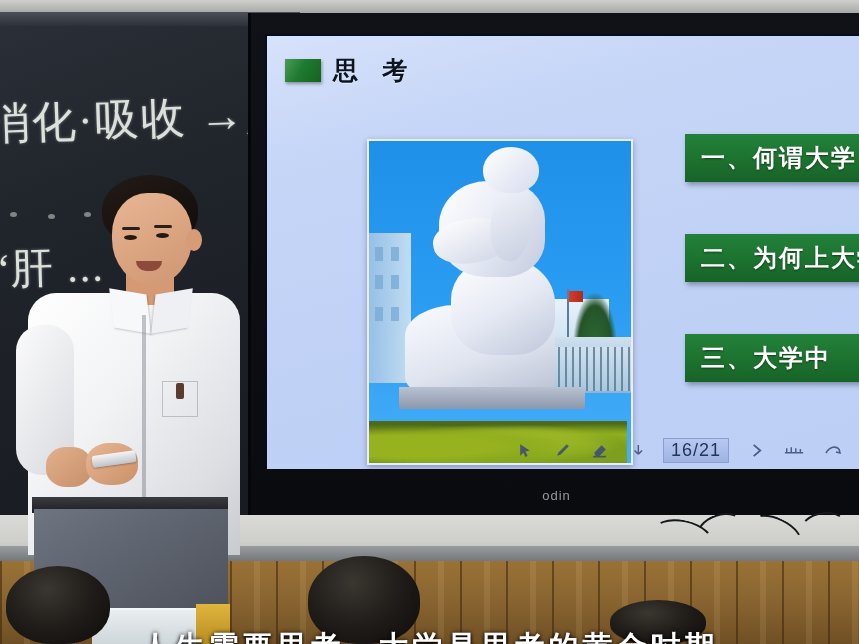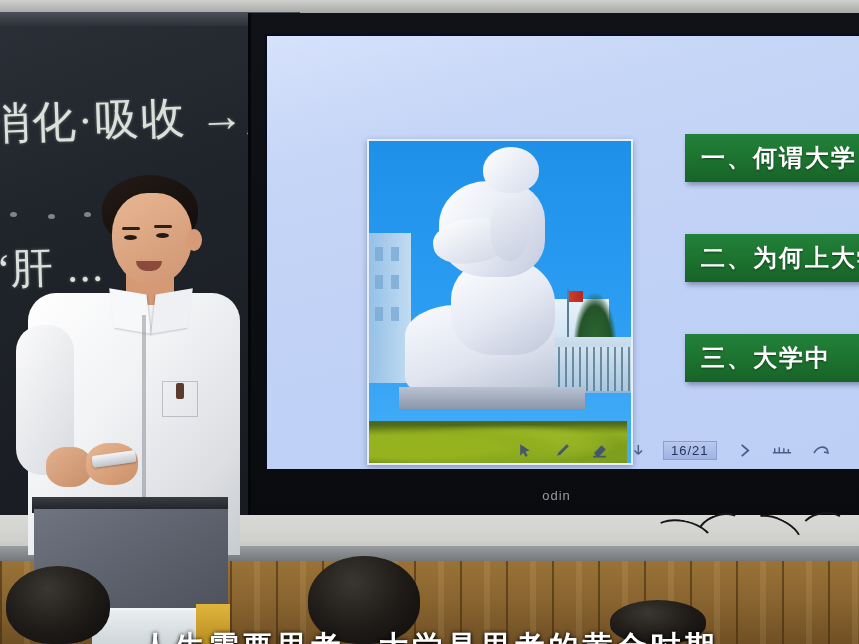--- a/index.html
+++ b/index.html
@@ -90,21 +90,21 @@
     background:linear-gradient(#22813a 0%,#1d7530 45%,#176328 100%);
     box-shadow:2px 3px 5px rgba(10,20,40,.35);padding-left:16px;}
   .bar span{font-family:"Liberation Serif",serif;font-weight:bold;font-size:24px;color:#fff;
     white-space:nowrap;letter-spacing:2px;text-shadow:0 1px 2px rgba(0,0,0,.45);}
 
   
   .navbar{position:absolute;left:0;right:0;bottom:4px;height:30px;display:flex;
     align-items:center;gap:20px;padding-left:250px;}
   .navbar .ic{color:#3a4a78;opacity:.85;display:flex;align-items:center;justify-content:center;}
   .pagebox{background:linear-gradient(#b8c8ef,#9fb4e4);border:1px solid #8ba0d2;
-    padding:1px 7px;font-size:13px;color:#26335a;font-family:"Liberation Sans",sans-serif;
+    padding:1px 7px;font-size:18px;color:#26335a;font-family:"Liberation Sans",sans-serif;
     letter-spacing:1px;}
 
   
   .brand{position:absolute;left:0;right:0;bottom:12px;text-align:center;
     color:#b9bcc4;font-size:13px;letter-spacing:1px;opacity:.8;}
 
   
   .ledge-wall{position:absolute;left:0;top:515px;width:859px;height:44px;
     background:linear-gradient(#dadbd7 0%,#cfd0cc 58%,#b9bab6 100%);}
   .ledge-lip{position:absolute;left:0;top:546px;width:859px;height:17px;
@@ -193,20 +193,24 @@
         <i style="left:112px;top:3px"></i>
       <i style="left:150px;top:1px"></i>
     </div>
     <div class="chalk chalk2">“肝 ...</div>
   </div>
 
   <div class="tv">
     <div class="tv-bezel-inner">
       <div class="slide">
 
+        <div class="slide-title-row">
+          <div class="title-marker"></div>
+          <div class="slide-title">思 考</div>
+        </div>
 
         <div class="pic">
           <div class="sky"></div>
           <div class="bld-left">
             <b style="left:6px;top:14px;width:8px;height:14px"></b>
             <b style="left:22px;top:14px;width:8px;height:14px"></b>
             <b style="left:6px;top:42px;width:8px;height:14px"></b>
             <b style="left:22px;top:42px;width:8px;height:14px"></b>
             <b style="left:6px;top:74px;width:8px;height:14px"></b>
             <b style="left:22px;top:74px;width:8px;height:14px"></b>

